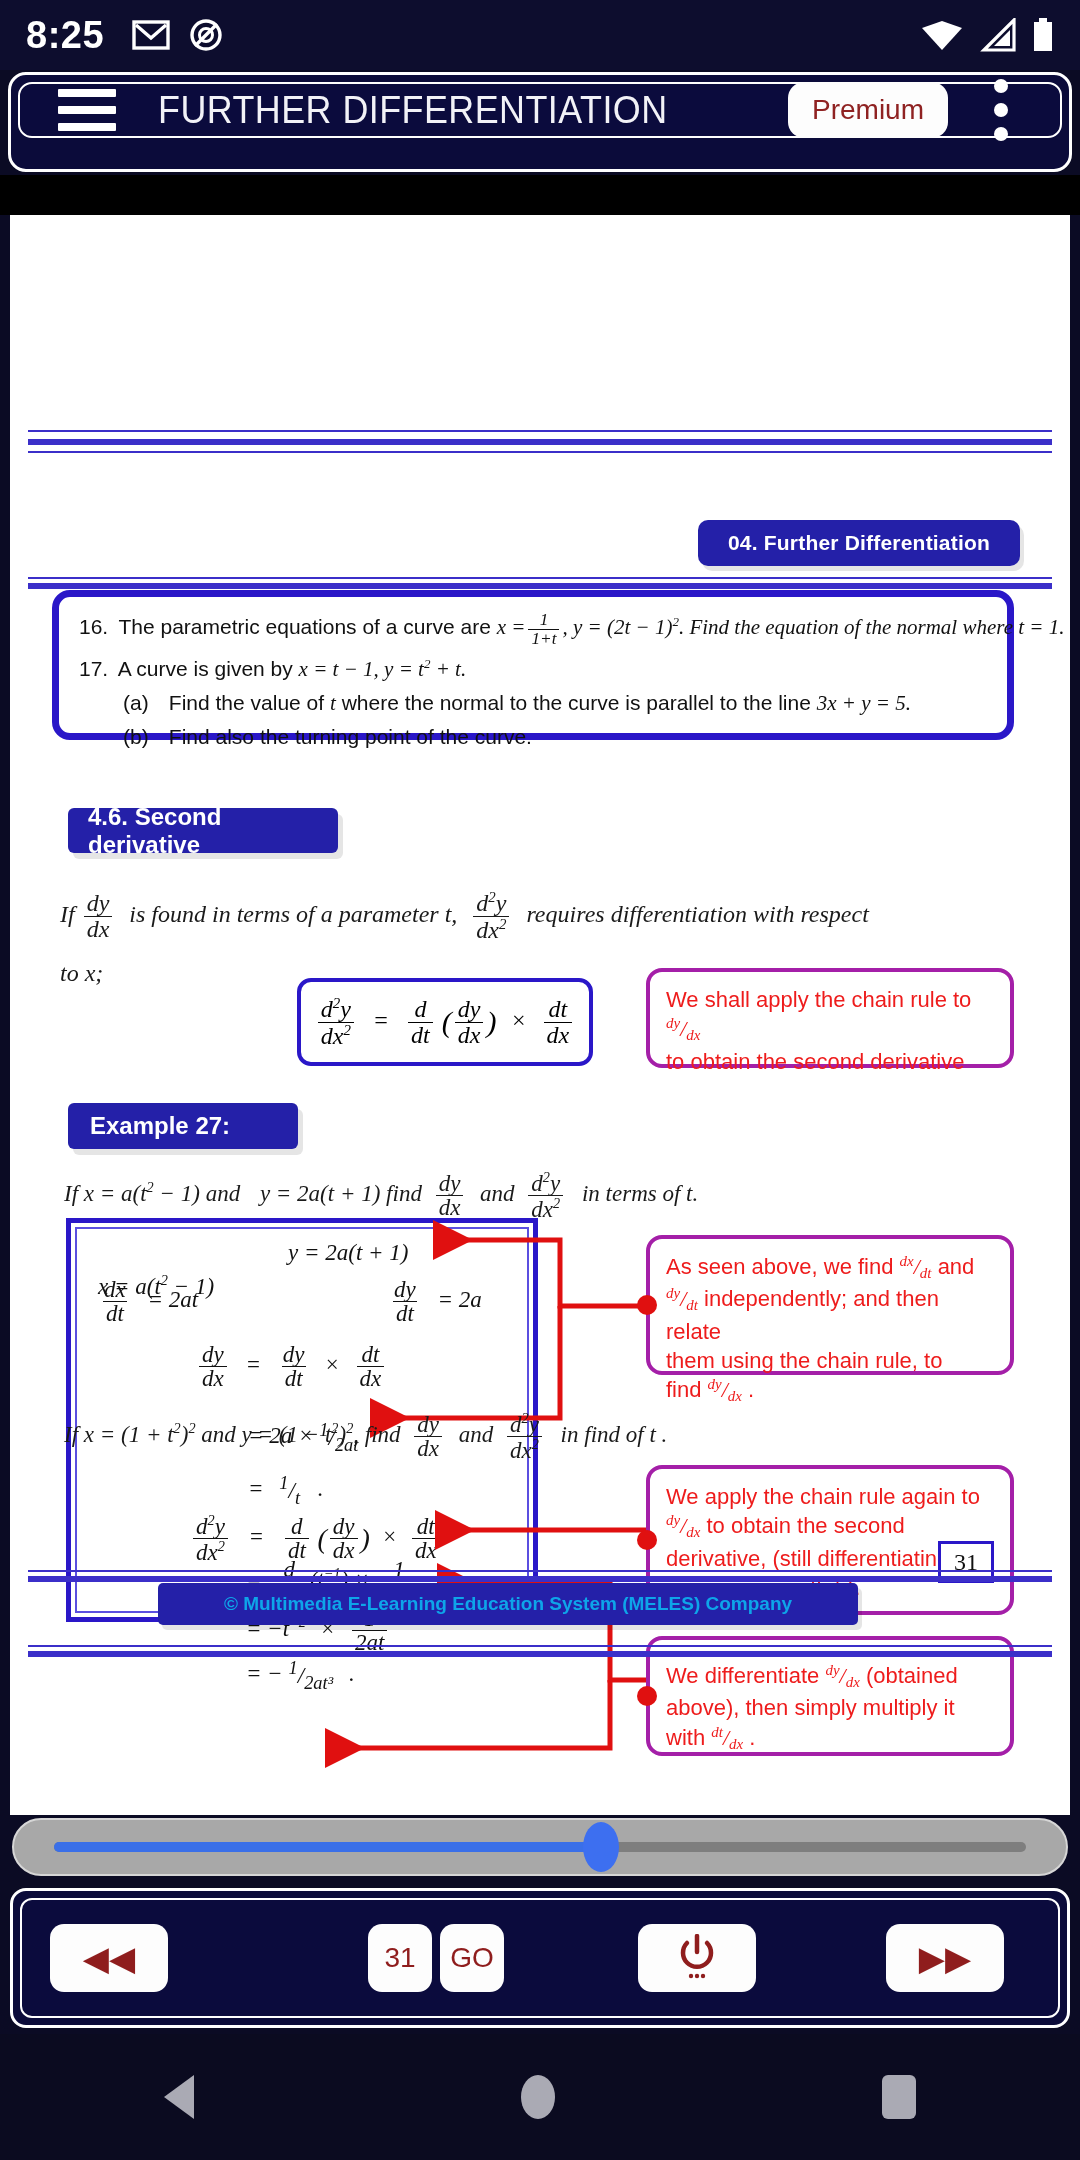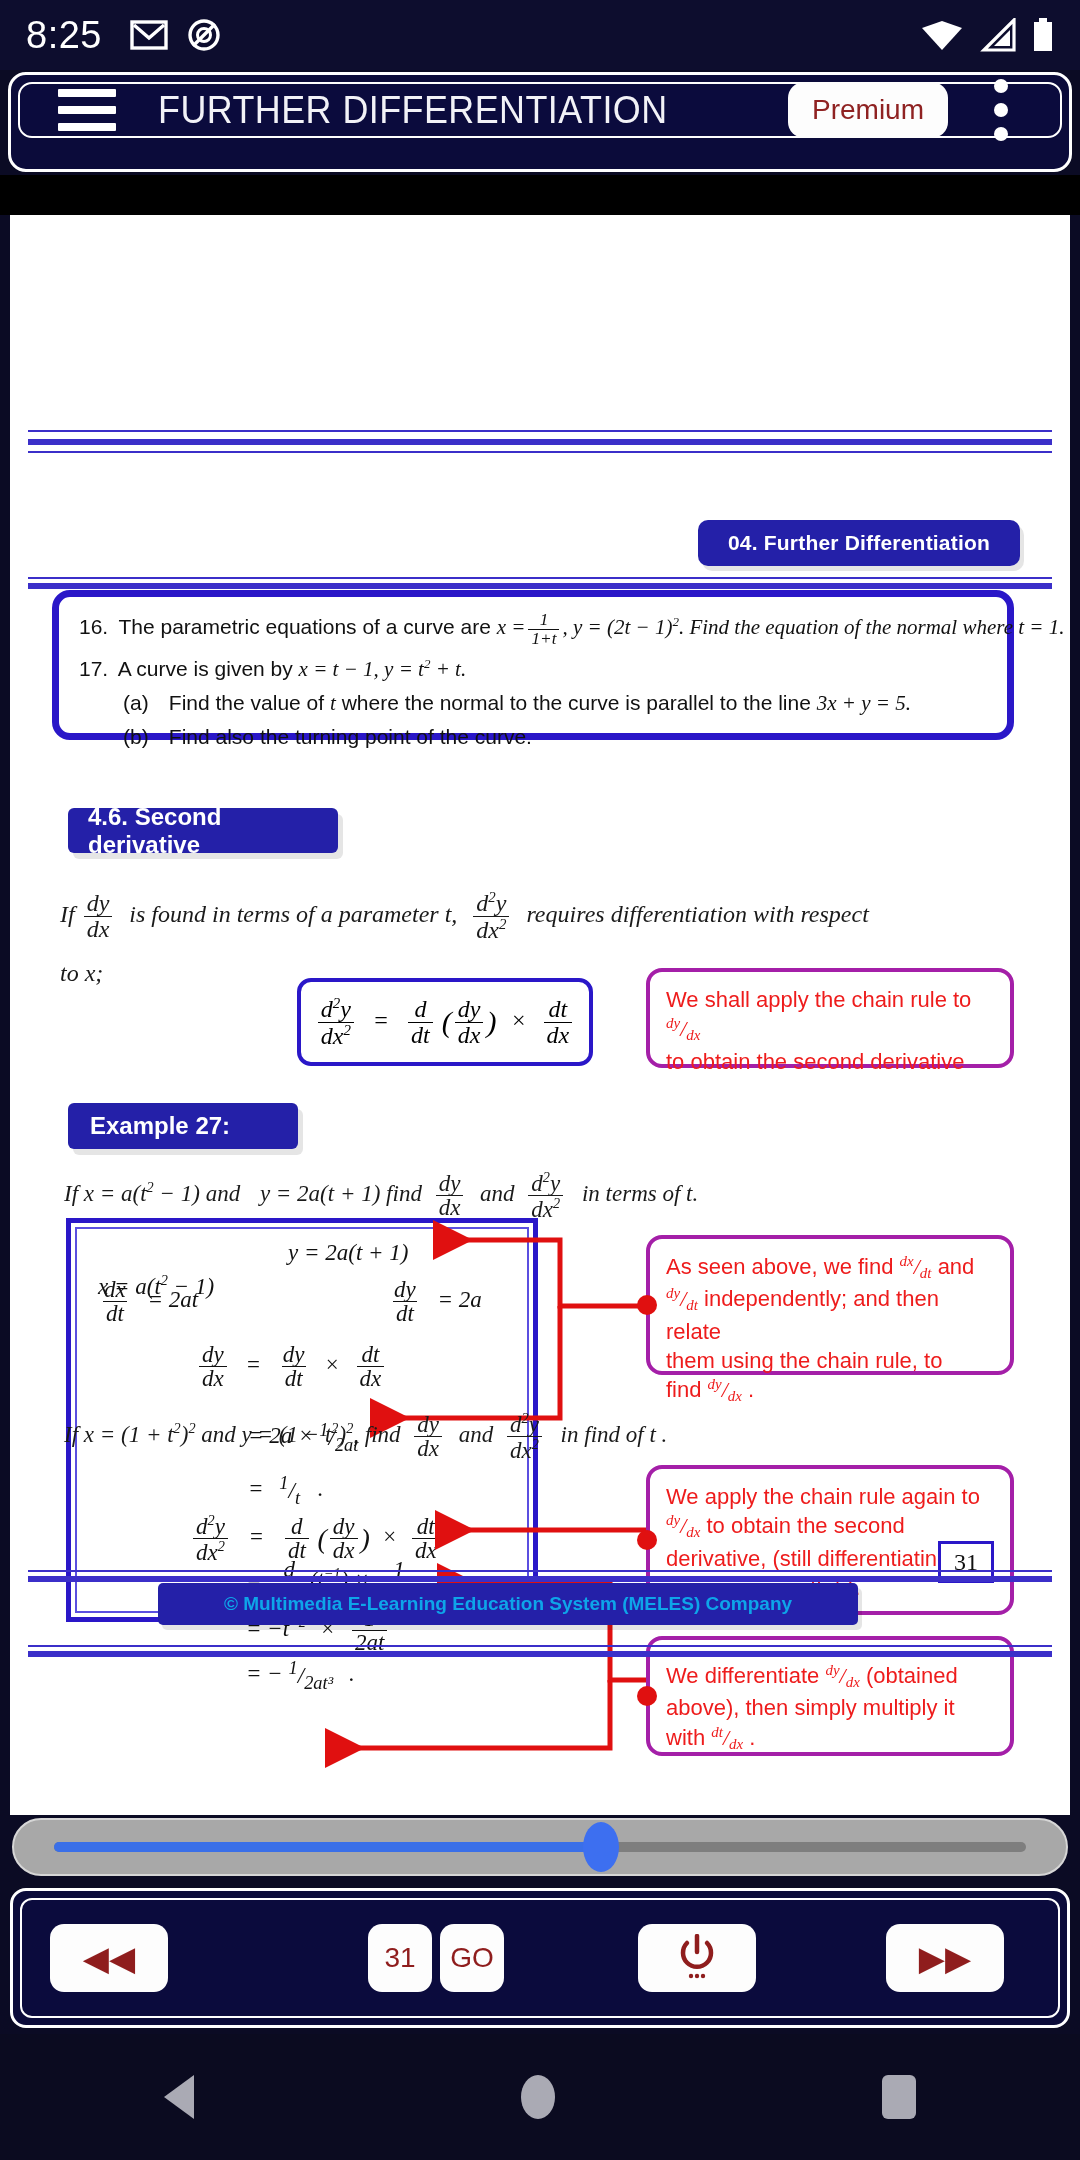--- a/index.html
+++ b/index.html
@@ -10,21 +10,21 @@
     overflow: hidden;
   }
   .phone { position: relative; width: 1080px; height: 2160px; background: #0b0b24; }
 
   
   .statusbar {
     position: absolute; top: 0; left: 0; width: 1080px; height: 70px;
     background: #0d0d2e; color: #ffffff;
     display: flex; align-items: center; padding: 0 26px;
   }
-  .status-time { font-size: 38px; font-weight: 400; letter-spacing: .5px; }
+  .status-time { font-size: 38px; font-weight: 700; letter-spacing: .5px; }
   .status-icons-left { display: flex; align-items: center; gap: 18px; margin-left: 28px; }
   .status-icons-right { margin-left: auto; display: flex; align-items: center; gap: 14px; }
   .sicon { display: block; }
 
   
   .appbar-outer {
     position: absolute; top: 72px; left: 8px; width: 1064px; height: 100px;
     border: 3px solid #ffffff; border-radius: 18px; background: #0b0b3a;
   }
   .appbar {

